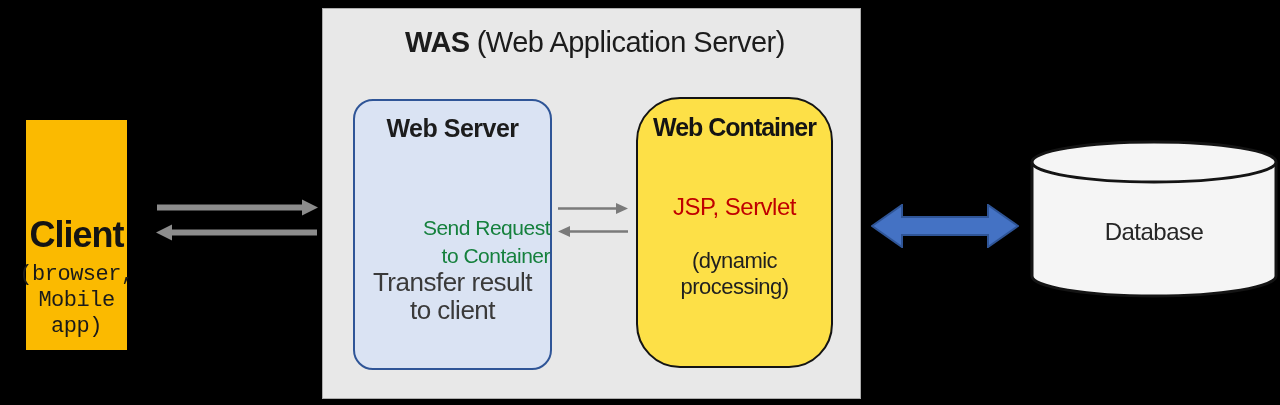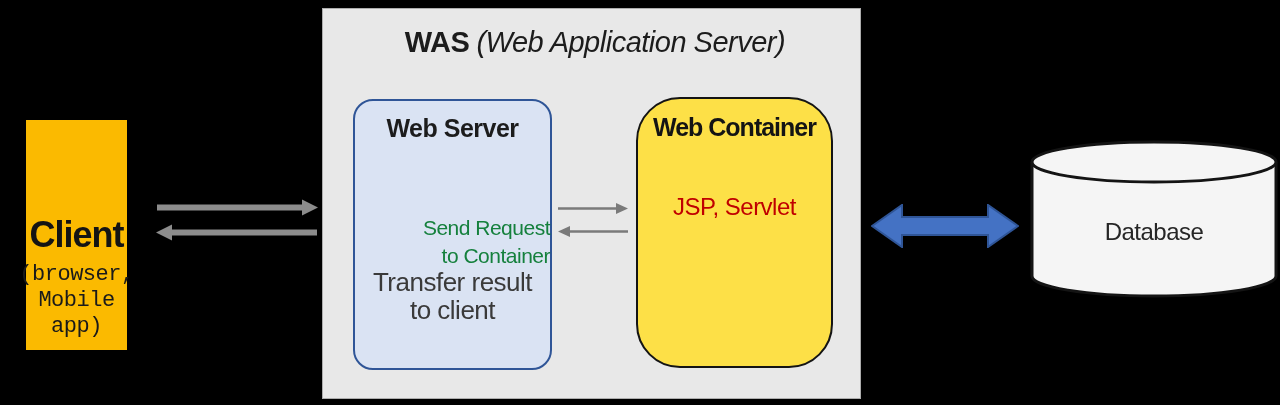--- a/index.html
+++ b/index.html
@@ -20,21 +20,21 @@
     box-sizing: border-box;
   }
   .was-title {
     left: 322px; top: 26px; width: 540px;
     text-align: center;
     font-size: 29px; color: #1c1c1c;
     letter-spacing: -0.5px;
     white-space: nowrap;
   }
   .was-title .bold { font-weight: 700; margin-left: 6px; }
-  .was-title .rest { margin-left: 7px; font-weight: 400; font-style: italic; }
+  .was-title .rest { margin-left: 7px; font-weight: 400; }
 
   
   .client-box {
     left: 26px; top: 120px; width: 101px; height: 230px;
     background: #FBBA00;
   }
   .client-title {
     position: absolute; top: 97px; left: 0; right: 0;
     text-align: center;
     font-size: 36px; font-weight: 700; color: #141414;
@@ -157,20 +157,24 @@
   <polygon points="58,1 70,6.5 58,12" fill="#7A7A7A"></polygon>
 </svg>
 <svg class="abs" style="left:558px; top:225px;" width="70" height="13" viewBox="0 0 70 13">
   <line x1="11" y1="6.5" x2="70" y2="6.5" stroke="#7A7A7A" stroke-width="2.5"></line>
   <polygon points="12,1 0,6.5 12,12" fill="#7A7A7A"></polygon>
 </svg>
 
 <div class="abs container-box">
   <div class="container-title">Web Container</div>
   <div class="container-tech">JSP, Servlet</div>
+  <div class="container-note">
+    <div>(dynamic</div>
+    <div>processing)</div>
+  </div>
 </div>
 
 <svg class="abs" style="left:871px; top:204px;" width="148" height="44" viewBox="0 0 148 44">
   <polygon points="1,22 31,1 31,13 117,13 117,1 147,22 117,43 117,31 31,31 31,43" fill="#4472C4" stroke="#2F5597" stroke-width="2" stroke-linejoin="miter"></polygon>
 </svg>
 
 <svg class="abs" style="left:1028px; top:138px;" width="252" height="166" viewBox="0 0 252 166">
   <path d="M 4 24 L 4 138 A 122 20 0 0 0 248 138 L 248 24" fill="#F5F5F5" stroke="#141414" stroke-width="3"></path>
   <ellipse cx="126" cy="24" rx="122" ry="20" fill="#F5F5F5" stroke="#141414" stroke-width="3"></ellipse>
 </svg>

